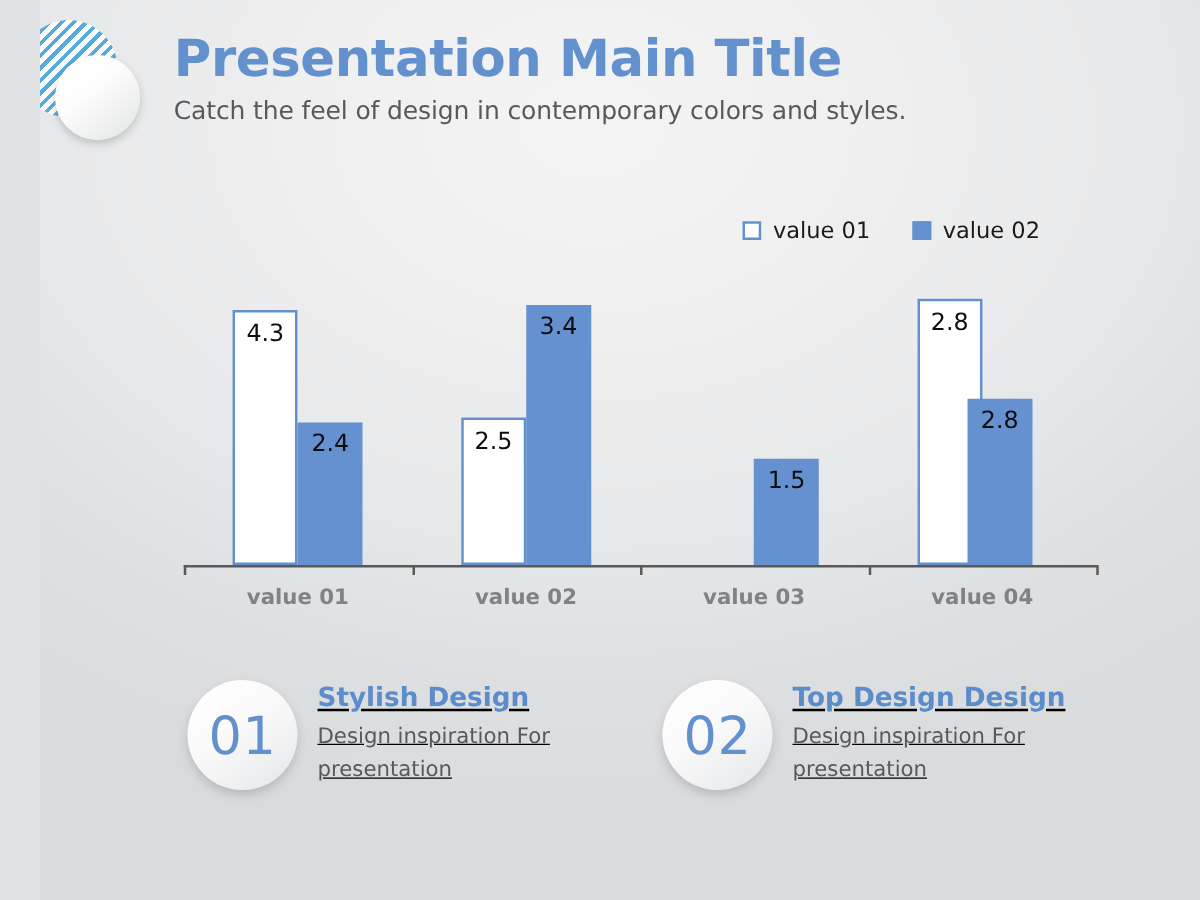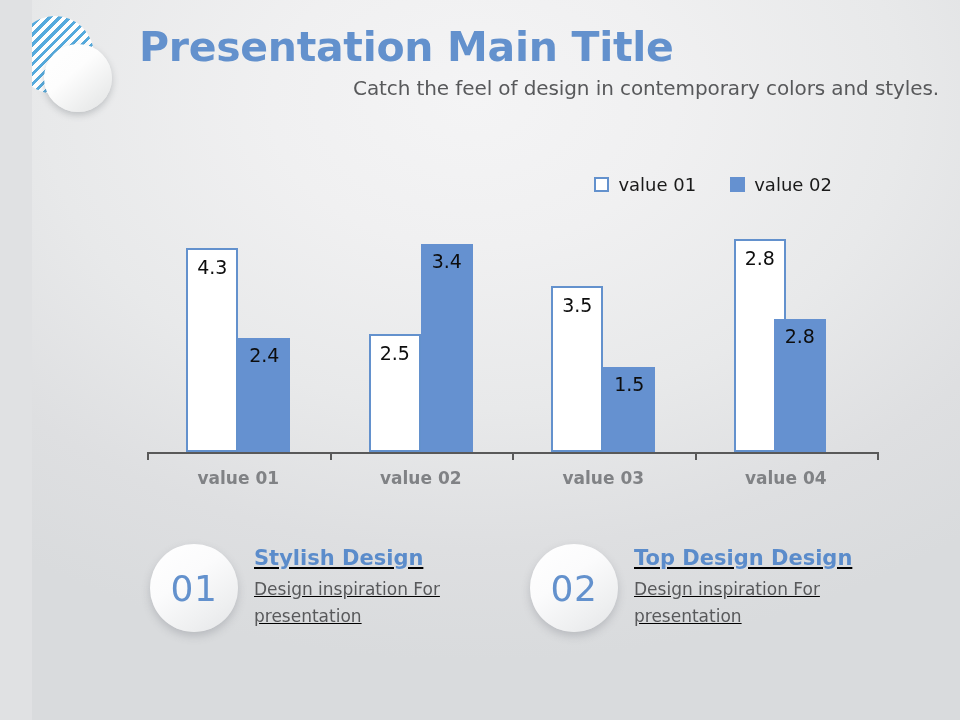--- a/index.html
+++ b/index.html
@@ -78,21 +78,20 @@
     white-space: nowrap;
   }
   #slide-subtitle {
     margin: 3px 0 0 0;
     font-size: 20px;
     line-height: 26px;
     font-weight: normal;
     color: #58595b;
     letter-spacing: -0.1px;
     white-space: nowrap;
-    text-align: right;
   }
 
   
   #chart {
     position: absolute;
     left: 0;
     top: 160px;
     width: 892px;
     height: 350px;
   }
@@ -218,21 +217,21 @@
     height: 88px;
     border-radius: 50%;
     background: linear-gradient(145deg, #ffffff 0%, #fbfbfc 40%, #eeeff0 76%, #e4e5e7 100%);
     box-shadow: 0 4px 8px rgba(105,110,118,0.30);
     display: flex;
     align-items: center;
     justify-content: center;
     margin-top: 6px;
   }
   .feature-number {
-    font-size: 36px;
+    font-size: 42px;
     color: #6391cd;
     letter-spacing: 0.5px;
   }
   .feature-body {
     padding-top: 6px;
     text-decoration: underline;
   }
   .feature-heading {
     margin: 0;
     font-size: 21px;
@@ -288,23 +287,20 @@
         </div>
         <div class="bar-group" style="left: 221.75px; width: 104px;">
           <div class="bar series-a" style="left: 0px; width: 52px; height: 118.367px;">
             <span class="bar-value">2.5</span>
           </div>
           <div class="bar series-b" style="left: 52px; width: 52px; height: 208.327px;">
             <span class="bar-value">3.4</span>
           </div>
         </div>
         <div class="bar-group" style="left: 404.25px; width: 104px;">
-          <div class="bar series-a" style="left: 0px; width: 52px; height: 165.714px;">
-            <span class="bar-value">3.5</span>
-          </div>
           <div class="bar series-b" style="left: 52px; width: 52px; height: 85.2245px;">
             <span class="bar-value">1.5</span>
           </div>
         </div>
         <div class="bar-group" style="left: 586.75px; width: 104px;">
           <div class="bar series-a" style="left: 0px; width: 52px; height: 213.061px;">
             <span class="bar-value">2.8</span>
           </div>
           <div class="bar series-b" style="left: 40px; width: 52px; height: 132.571px;">
             <span class="bar-value">2.8</span>

